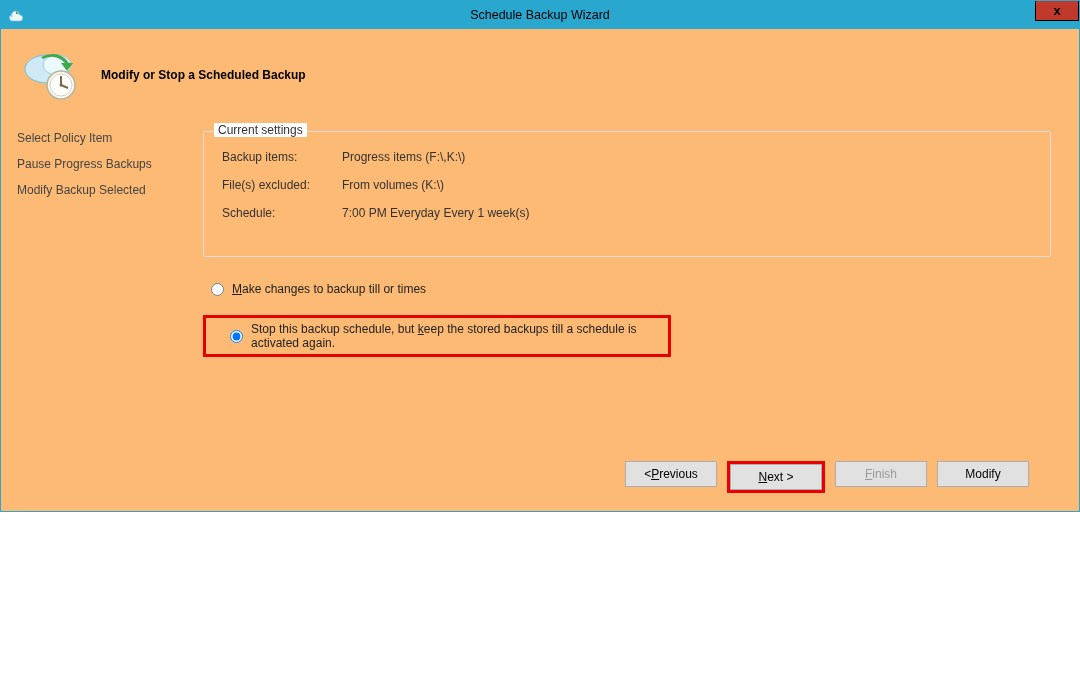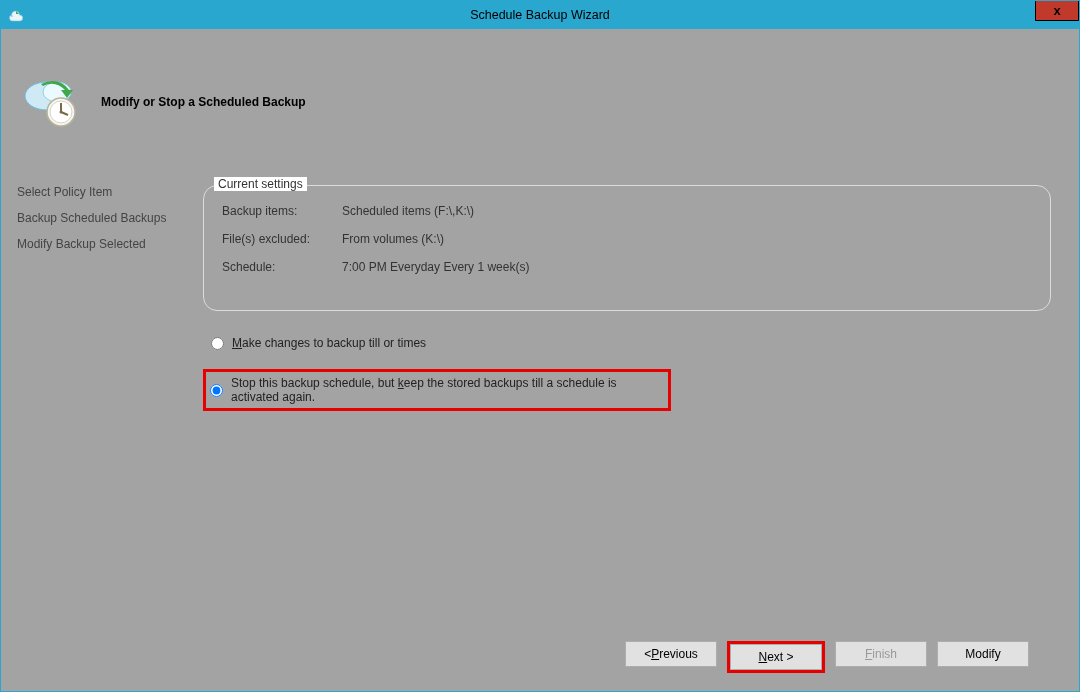--- a/index.html
+++ b/index.html
@@ -1,41 +1,41 @@
 <!DOCTYPE html>
 <html><head>
 <meta charset="utf-8">
 <style>
   * { box-sizing: border-box; }
   html, body { margin: 0; padding: 0; font-family: "Segoe UI", Tahoma, sans-serif; font-size: 12px; color: #222; background: #fff; }
-  .window { width: 1080px; height: 692px; border: 1px solid #2aa7cf; position: relative; background: #a3a3a3; display: flex; flex-direction: column; gap: 27px; }
+  .window { width: 1080px; height: 512px; border: 1px solid #2aa7cf; position: relative; background: #fdba74; display: flex; flex-direction: column; }
   .titlebar { height: 28px; background: #2aa7cf; display: flex; align-items: center; position: relative; }
   .titlebar .sysicon { width: 18px; height: 18px; margin-left: 6px; display: flex; align-items: center; justify-content: center; }
   .titlebar .title { position: absolute; left: 50%; transform: translateX(-50%); color: #000; font-size: 12.5px; }
   .titlebar .closebtn { position: absolute; right: 0; top: 0; width: 44px; height: 20px; background: #c0392b; border: 1px solid #000; border-top: none; display: flex; align-items: center; justify-content: center; cursor: pointer; }
   .titlebar .closebtn span { color: #000; font-weight: bold; font-size: 13px; line-height: 1; }
   .header { display: flex; align-items: center; padding: 16px 20px 14px 20px; }
   .header .bigicon { width: 60px; height: 60px; margin-right: 16px; position: relative; }
   .header h1 { font-size: 12px; font-weight: 700; margin: 4px; color: #000; }
   .body { display: flex; flex: 1; border-top: 0; }
   .sidebar { width: 190px; padding: 6px 0 0 0; }
   .sidebar .navitem { padding: 4px 12px 4px 16px; font-size: 12px; color: #444; cursor: pointer; white-space: nowrap; overflow: hidden; text-overflow: ellipsis; line-height: 18px; }
   .sidebar .navitem.selected { background: #3399ff; color: #fff; }
   .content { flex: 1; padding: 6px 28px 0 12px; display: flex; flex-direction: column; }
-  .groupbox { border: 1px solid #dcdcdc; border-radius: 14px; padding: 18px 18px 24px 18px; margin-top: 6px; position: relative; }
+  .groupbox { border: 1px solid #dcdcdc; border-radius: 2px; padding: 18px 18px 24px 18px; margin-top: 6px; position: relative; }
   .groupbox .legend { position: absolute; top: -9px; left: 10px; background: #fff; padding: 0 4px; font-size: 12px; color: #333; }
   .kvrow { display: flex; margin-bottom: 14px; }
   .kvrow:last-child { margin-bottom: 12px; }
   .kvrow .k { width: 120px; color: #333; }
   .kvrow .v { color: #333; }
   .question { margin-top: 30px; font-size: 12px; color: #333; }
   .radios { margin-top: 20px; }
   .radiorow { display: flex; align-items: center; padding: 5px 8px; margin-bottom: 14px; }
   .radiorow input[type=radio] { margin: 0 8px 0 0; width: 13px; height: 13px; }
-  .radiorow.highlight { border: 3px solid #e60000; padding: 4px 4px; margin-right: 380px; }
+  .radiorow.highlight { border: 3px solid #e60000; padding: 4px 24px; margin-right: 380px; }
   .radiorow label { cursor: pointer; }
   .u { text-decoration: underline; }
   .buttonbar { margin-top: auto; padding: 14px 22px 18px 0; display: flex; justify-content: flex-end; gap: 10px; }
   .btn { min-width: 92px; height: 26px; border: 1px solid #adadad; background: #e1e1e1; font-family: inherit; font-size: 12px; color: #000; cursor: pointer; display: flex; align-items: center; justify-content: center; }
   .btn:disabled { color: #9a9a9a; cursor: default; }
   .btn-wrap { display: inline-flex; }
   .btn-wrap.highlight { border: 3px solid #e60000; padding: 0; }
   svg { display: block; }
 </style>
 </head>
@@ -69,31 +69,31 @@
         <circle cx="40" cy="40" r="1.5" fill="#7a6a45"></circle>
       </svg>
     </div>
     <h1>Modify or Stop a Scheduled Backup</h1>
   </div>
 
   <div class="body">
 
     <div class="sidebar">
       <div class="navitem">Select Policy Item</div>
-      <div class="navitem">Backup Scheduled Backups</div>
+      <div class="navitem">Pause Progress Backups</div>
       <div class="navitem">Modify Backup Selected</div>
     </div>
 
     <div class="content">
 
       <div class="groupbox">
         <div class="legend">Current settings</div>
         <div class="kvrow">
           <div class="k">Backup items:</div>
-          <div class="v">Scheduled items (F:\,K:\)</div>
+          <div class="v">Progress items (F:\,K:\)</div>
         </div>
         <div class="kvrow">
           <div class="k">File(s) excluded:</div>
           <div class="v">From volumes (K:\)</div>
         </div>
         <div class="kvrow">
           <div class="k">Schedule:</div>
           <div class="v">7:00 PM Everyday Every 1 week(s)</div>
         </div>
       </div>

